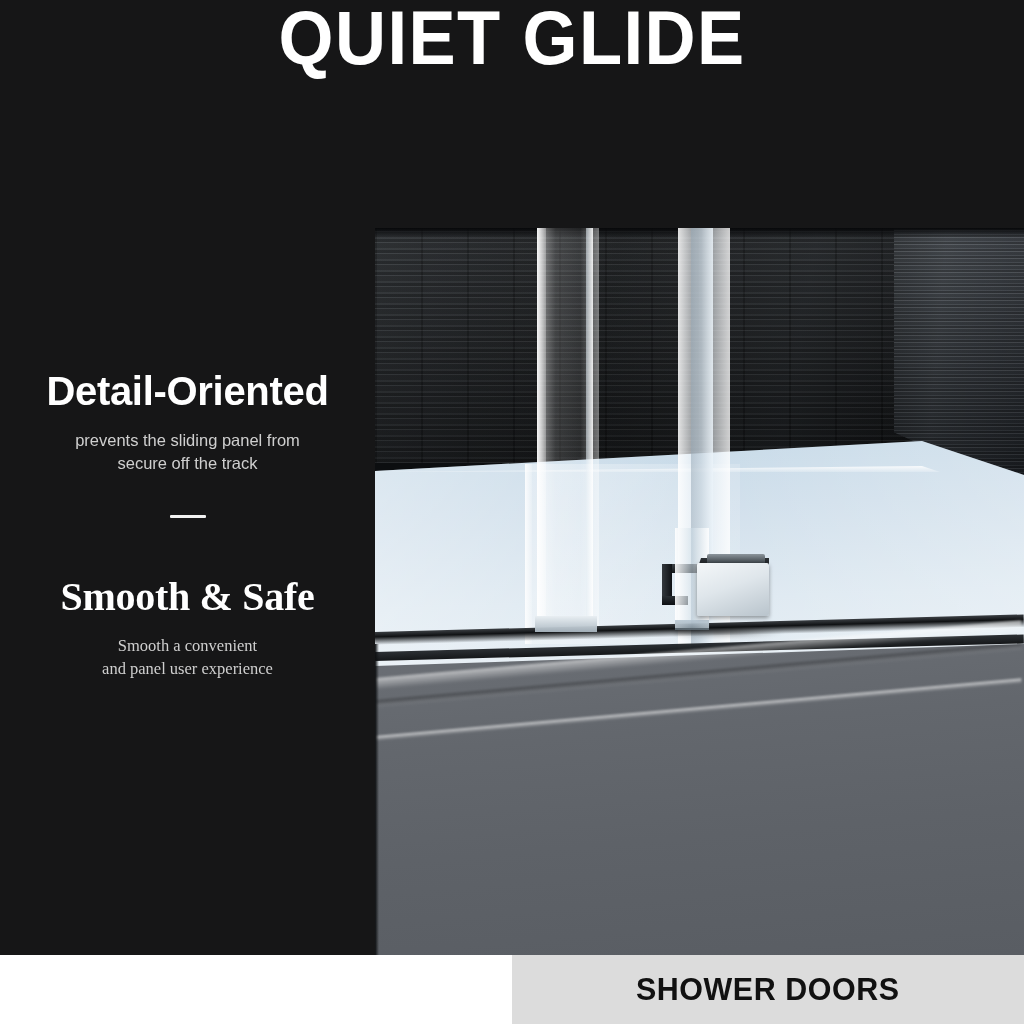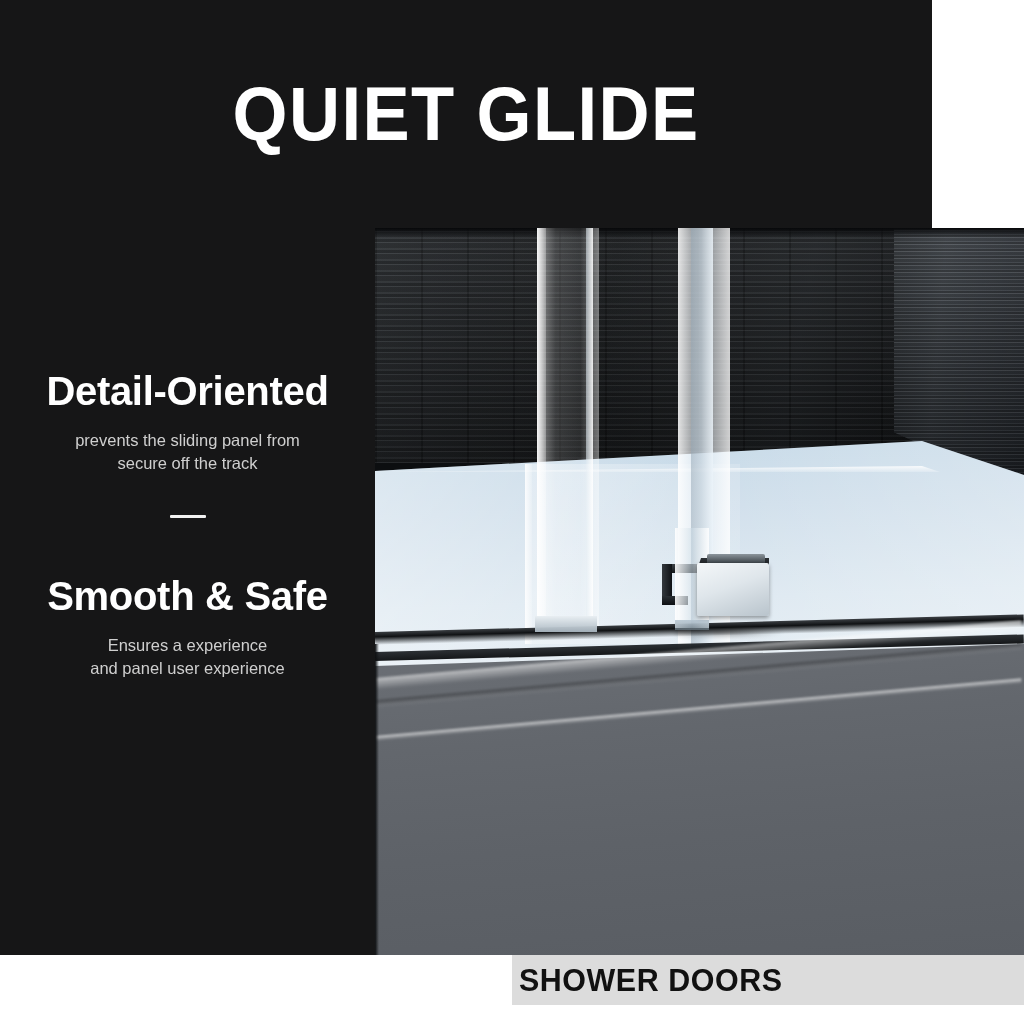--- a/index.html
+++ b/index.html
@@ -3,32 +3,32 @@
 <meta charset="utf-8">
 <title>Quiet Glide — Shower Doors</title>
 <style>
   html,body{margin:0;padding:0;background:#fff;}
   body{width:1024px;height:1024px;overflow:hidden;
        font-family:"Liberation Sans","DejaVu Sans",sans-serif;}
 
   .poster{position:relative;width:1024px;height:1024px;background:#ffffff;overflow:hidden;}
 
   
-  .header{position:absolute;left:0;top:0;width:932px;height:228px;
-          background:#161617;display:flex;align-items:center;justify-content:center;}
+  .header{position:absolute;left:0;top:0;width:1024px;height:228px;
+          background:#161617;display:flex;align-items:flex-start;justify-content:center;}
   .header-title{color:#ffffff;font-size:76px;font-weight:700;letter-spacing:1.5px;
                 line-height:1;transform:scaleX(.93);transform-origin:center;
                 white-space:nowrap;font-family:"Liberation Sans","DejaVu Sans",sans-serif;}
 
   
   .left-panel{position:absolute;left:0;top:228px;width:375px;height:796px;
               background:#161617;overflow:hidden;padding-left:23px;}
   .feature{position:absolute;left:0;width:375px;text-align:center;}
   .feature-1{top:143px;}
-  .feature-2{top:348px;}
+  .feature-2{top:348px;font-family:Liberation Serif, serif;}
   .feature-title{color:#ffffff;font-size:40px;font-weight:700;line-height:1.04;
                  margin:0 0 14px 0;letter-spacing:-.3px;}
   .feature-body{color:#cfcfcf;font-size:16.5px;font-weight:400;line-height:1.42;
                 margin:16px;padding:0 26px;}
 
   .divider{position:absolute;left:170px;top:287px;width:36px;height:3px;
            background:#f2f2f2;border-radius:1px;}
 
   
   .photo{position:absolute;left:375px;top:228px;width:649px;height:727px;
@@ -147,22 +147,22 @@
   .bracket-shadow{position:absolute;left:300px;top:398px;width:110px;height:12px;
     background:radial-gradient(ellipse at 40% 50%,rgba(0,0,0,.45),rgba(0,0,0,0) 70%);
     filter:blur(2px);}
 
   
   .shoe{position:absolute;left:160px;top:388px;width:62px;height:16px;
     background:linear-gradient(180deg,#e8eef2,#a9b6c0);opacity:.95;}
 
   
   .footer{position:absolute;left:0;top:955px;width:1024px;height:69px;background:#ffffff;}
-  .footer-plate{position:absolute;left:512px;top:0;width:512px;height:50px;
-                background:#dcdcdc;display:flex;align-items:center;}
+  .footer-plate{position:absolute;left:512px;top:0;width:512px;height:69px;
+                background:#dcdcdc;display:flex;align-items:center;justify-content:center;}
   .footer-text{color:#111111;font-size:32px;font-weight:700;letter-spacing:.6px;
                transform:scaleX(.95);transform-origin:center;white-space:nowrap;}
 </style>
 </head>
 <body>
 
 <div class="poster">
 
   <div class="header">
     <div class="header-title">QUIET GLIDE</div>
@@ -176,21 +176,21 @@
         <span>prevents the sliding panel from</span><br>
         <span>secure off the track</span>
       </p>
     </div>
 
     <div class="divider"></div>
 
     <div class="feature feature-2">
       <h2 class="feature-title">Smooth &amp; Safe</h2>
       <p class="feature-body">
-        <span>Ensures a experience</span><br>
+        <span>Smooth a convenient</span><br>
         <span>and panel user experience</span>
       </p>
     </div>
 
   </div>
 
   <div class="photo">
 
     <div class="wall-back"></div>
     <div class="wall-side"></div>

